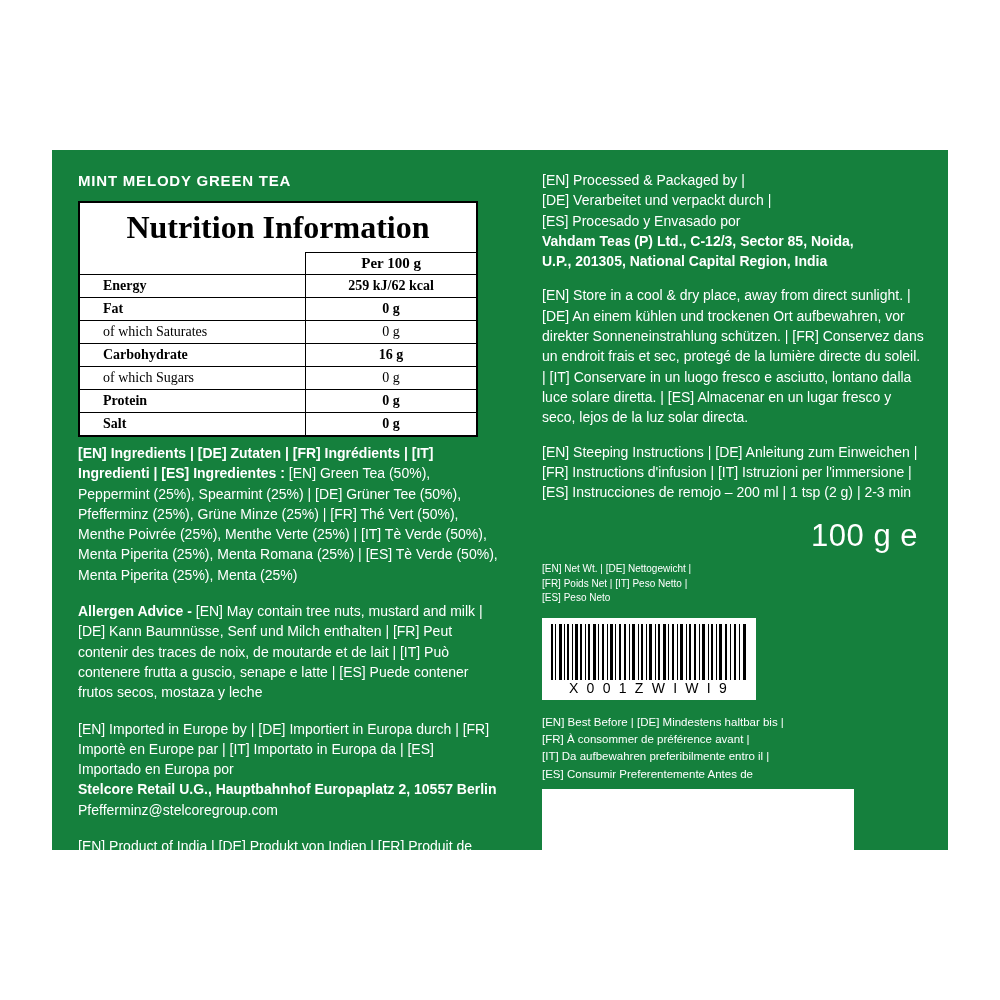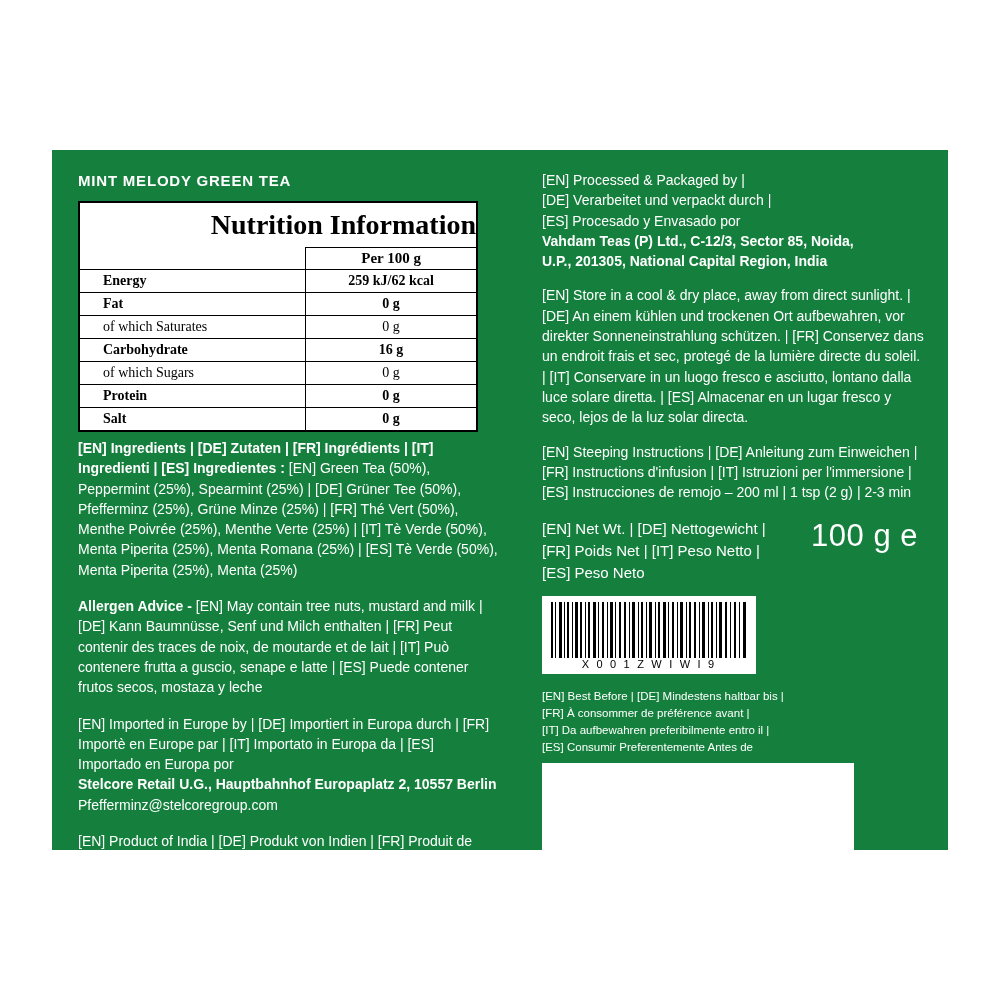--- a/index.html
+++ b/index.html
@@ -41,22 +41,22 @@
   }
   
   .nutrition-box {
     background: #ffffff;
     color: #000000;
     border: 2px solid #000000;
     width: 400px;
     box-sizing: border-box;
   }
   .nutrition-title {
-    text-align: right;
-    font-size: 28px;
+    text-align: center;
+    font-size: 32px;
     font-weight: 700;
     padding: 6px 0 6px 0;
     font-family: "Liberation Serif", serif;
   }
   table.nut {
     border-collapse: collapse;
     width: 100%;
     font-size: 14px;
     font-family: "Liberation Serif", serif;
   }
@@ -89,21 +89,21 @@
 
   .col-right .block { margin-top: 14px; }
   .col-right .block.first { margin-top: 0; }
 
   .netwt-row {
     display: flex;
     align-items: flex-start;
     justify-content: space-between;
     margin-top: 16px;
   }
-  .netwt-text { font-size: 15px; line-height: 1.45; }
+  .netwt-text { font-size: 10px; line-height: 1.45; margin-top: 44px; }
   .netwt-value {
     font-size: 31px;
     font-family: "Liberation Sans", sans-serif;
     letter-spacing: 0.5px;
     white-space: nowrap;
     padding-right: 6px;
   }
   
   .barcode-wrap {
     background: #ffffff;
@@ -112,21 +112,21 @@
     margin-top: 12px;
     box-sizing: border-box;
   }
   .barcode {
     height: 56px;
     width: 100%;
     display: block;
   }
   .barcode-num {
     color: #000000;
-    font-size: 11px;
+    font-size: 14px;
     letter-spacing: 2.2px;
     text-align: center;
     font-family: "Liberation Sans", sans-serif;
     padding-bottom: 2px;
   }
   .bestbefore { margin-top: 14px; font-size: 11.5px; line-height: 1.5; }
   .date-box {
     margin-top: 6px;
     background: #ffffff;
     width: 312px;

